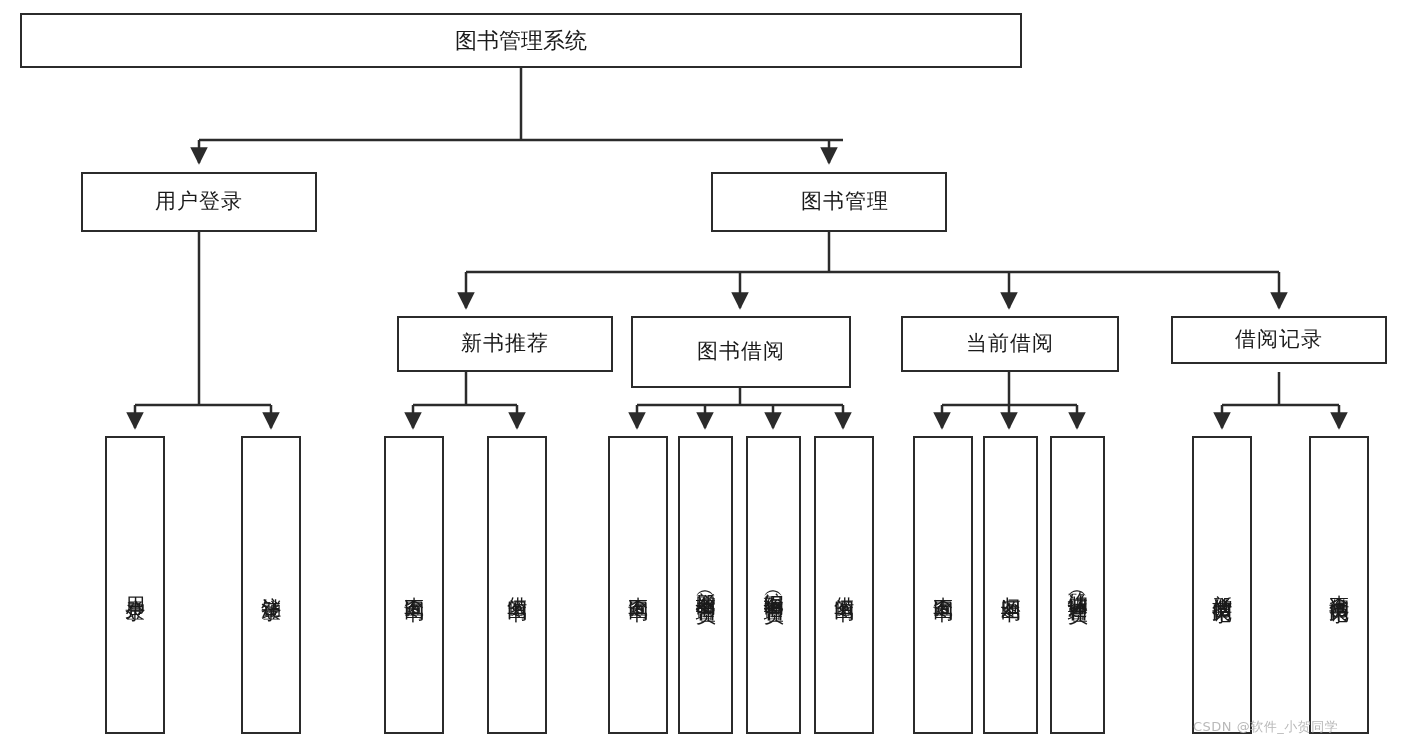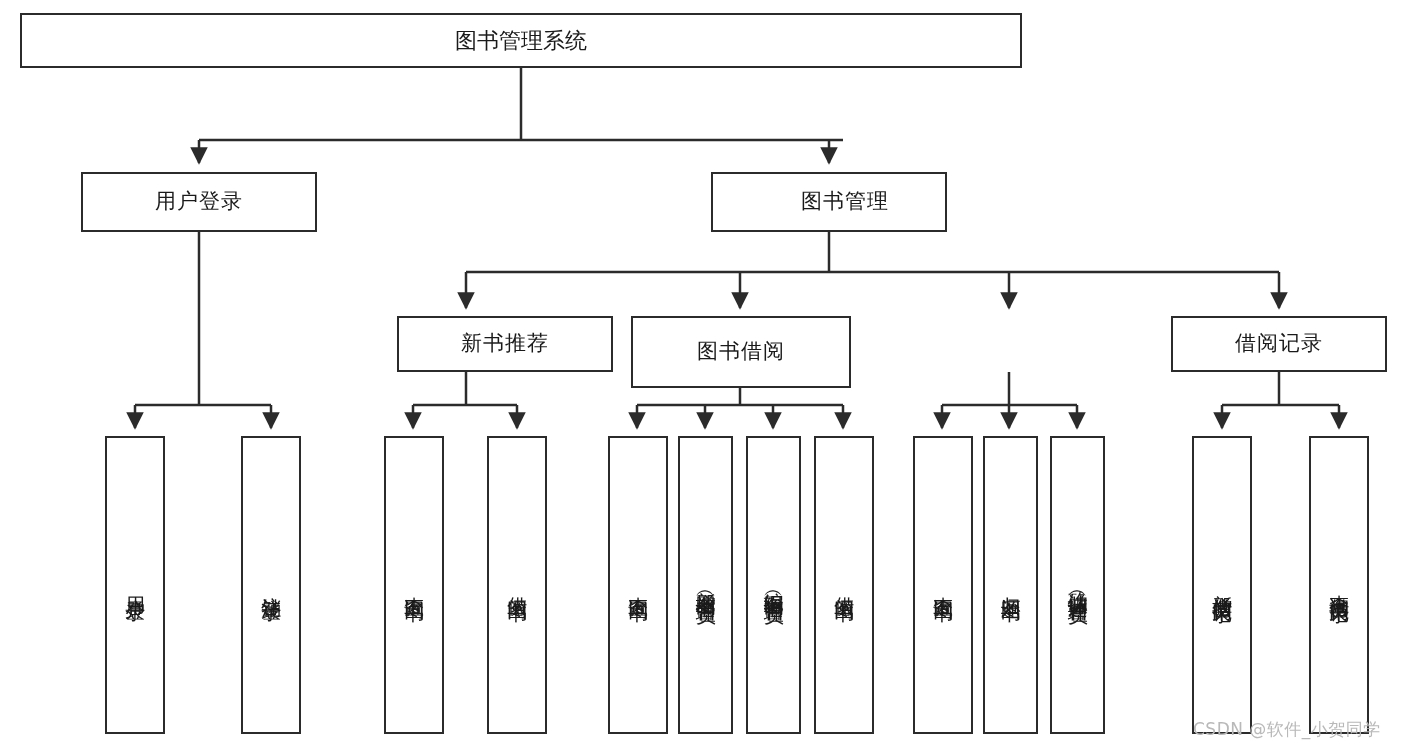--- a/index.html
+++ b/index.html
@@ -55,21 +55,21 @@
   #edges {
     position: absolute;
     left: 0;
     top: 0;
     width: 1405px;
     height: 747px;
     pointer-events: none;
   }
   .watermark {
     position: absolute;
-    font-size: 17px;
+    font-size: 13px;
     color: #b9b9b9;
     white-space: nowrap;
     letter-spacing: 0.5px;
     font-family: "DejaVu Sans", "Liberation Sans", sans-serif;
   }
 </style>
 </head>
 <body>
 
 <div id="canvas">
@@ -137,22 +137,25 @@
   </div>
 
   <div class="node h" style="left:362px; top:316px; width:216px; height:56px;margin-left:35px;">
     <span>新书推荐</span>
   </div>
 
   <div class="node h" style="left:631px; top:316px; width:220px; height:72px;">
     <span>图书借阅</span>
   </div>
 
-
-  <div class="node h" style="left:1171px; top:316px; width:216px; height:56px;">
+  <div class="node h" style="left:901px; top:316px; width:218px; height:56px;">
+    <span>当前借阅</span>
+  </div>
+
+  <div class="node h" style="left:1171px; top:316px; width:216px; height:48px;">
     <span>借阅记录</span>
   </div>
 
   <div class="leaf" style="left:105px; top:436px; width:60px; height:298px;">
     <span class="vtext">用户登录</span>
   </div>
   <div class="leaf" style="left:241px; top:436px; width:60px; height:298px;">
     <span class="vtext">注销登录</span>
   </div>
 

